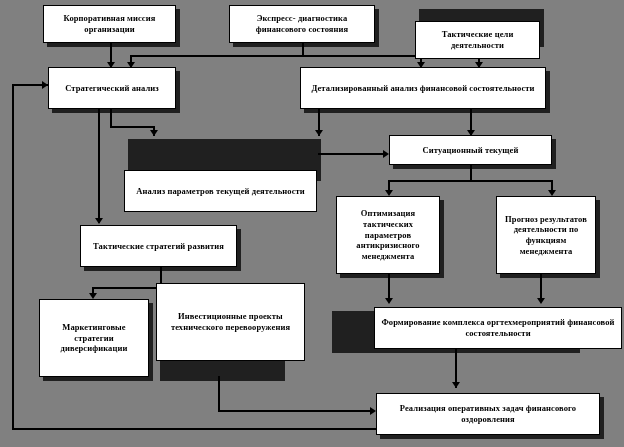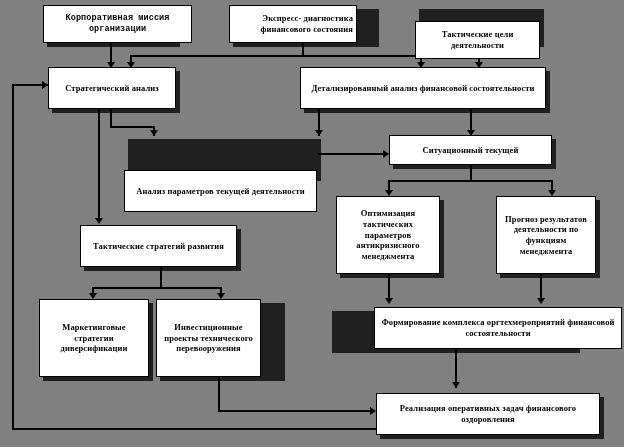--- a/index.html
+++ b/index.html
@@ -139,34 +139,34 @@
 
   <div class="edge" style="left:218px; top:376px; width:2px; height:36px;"></div>
   <div class="edge" style="left:218px; top:410px; width:156px; height:2px;"></div>
   <div class="arrow arrow-right" style="left:370px; top:407px;"></div>
 
   <div class="edge" style="left:12px;  top:428px; width:370px; height:2px;"></div>
   <div class="edge" style="left:12px;  top:84px;  width:2px;  height:346px;"></div>
   <div class="edge" style="left:12px;  top:84px;  width:36px; height:2px;"></div>
   <div class="arrow arrow-right" style="left:42px; top:81px;"></div>
 
-  <div class="node" style="left:43px;  top:5px;   width:149px; height:38px;font-family:Liberation Mono, monospace;">Корпоративная миссия организации</div>
-  <div class="node" style="left:229px; top:5px;   width:128px; height:38px;text-align:right;">Экспресс- диагностика финансового состояния</div>
+  <div class="node" style="left:43px;  top:5px;   width:133px; height:38px;">Корпоративная миссия организации</div>
+  <div class="node" style="left:229px; top:5px;   width:146px; height:38px;">Экспресс- диагностика финансового состояния</div>
   <div class="node" style="left:415px; top:5px;   width:125px; height:38px;margin-top:16px;">Тактические цели деятельности</div>
 
   <div class="node" style="left:48px;  top:67px;  width:128px; height:42px;">Стратегический анализ</div>
   <div class="node" style="left:300px; top:67px;  width:246px; height:42px;">Детализированный анализ финансовой состоятельности</div>
 
   <div class="node" style="left:124px; top:135px; width:193px; height:42px;margin-top:35px;">Анализ параметров текущей деятельности</div>
   <div class="node" style="left:389px; top:135px; width:163px; height:30px;">Ситуационный текущей</div>
 
   <div class="node" style="left:336px; top:196px; width:104px; height:78px;">Оптимизация тактических параметров антикризисного менеджмента</div>
   <div class="node" style="left:496px; top:196px; width:100px; height:78px;">Прогноз результатов деятельности по функциям менеджмента</div>
 
   <div class="node" style="left:80px;  top:225px; width:157px; height:42px;">Тактические стратегий развития</div>
 
   <div class="node" style="left:39px;  top:299px; width:110px; height:78px;">Маркетинговые стратегии диверсификации</div>
-  <div class="node" style="left:156px; top:299px; width:105px; height:78px;">Инвестиционные проекты технического перевооружения</div>
+  <div class="node" style="left:156px; top:283px; width:149px; height:78px;">Инвестиционные проекты технического перевооружения</div>
   <div class="node" style="left:328px; top:307px; width:248px; height:42px;margin-left:46px;">Формирование комплекса оргтехмероприятий финансовой состоятельности</div>
 
   <div class="node" style="left:376px; top:393px; width:224px; height:42px;">Реализация оперативных задач финансового оздоровления</div>
 
 </div>
 
 </body></html>

